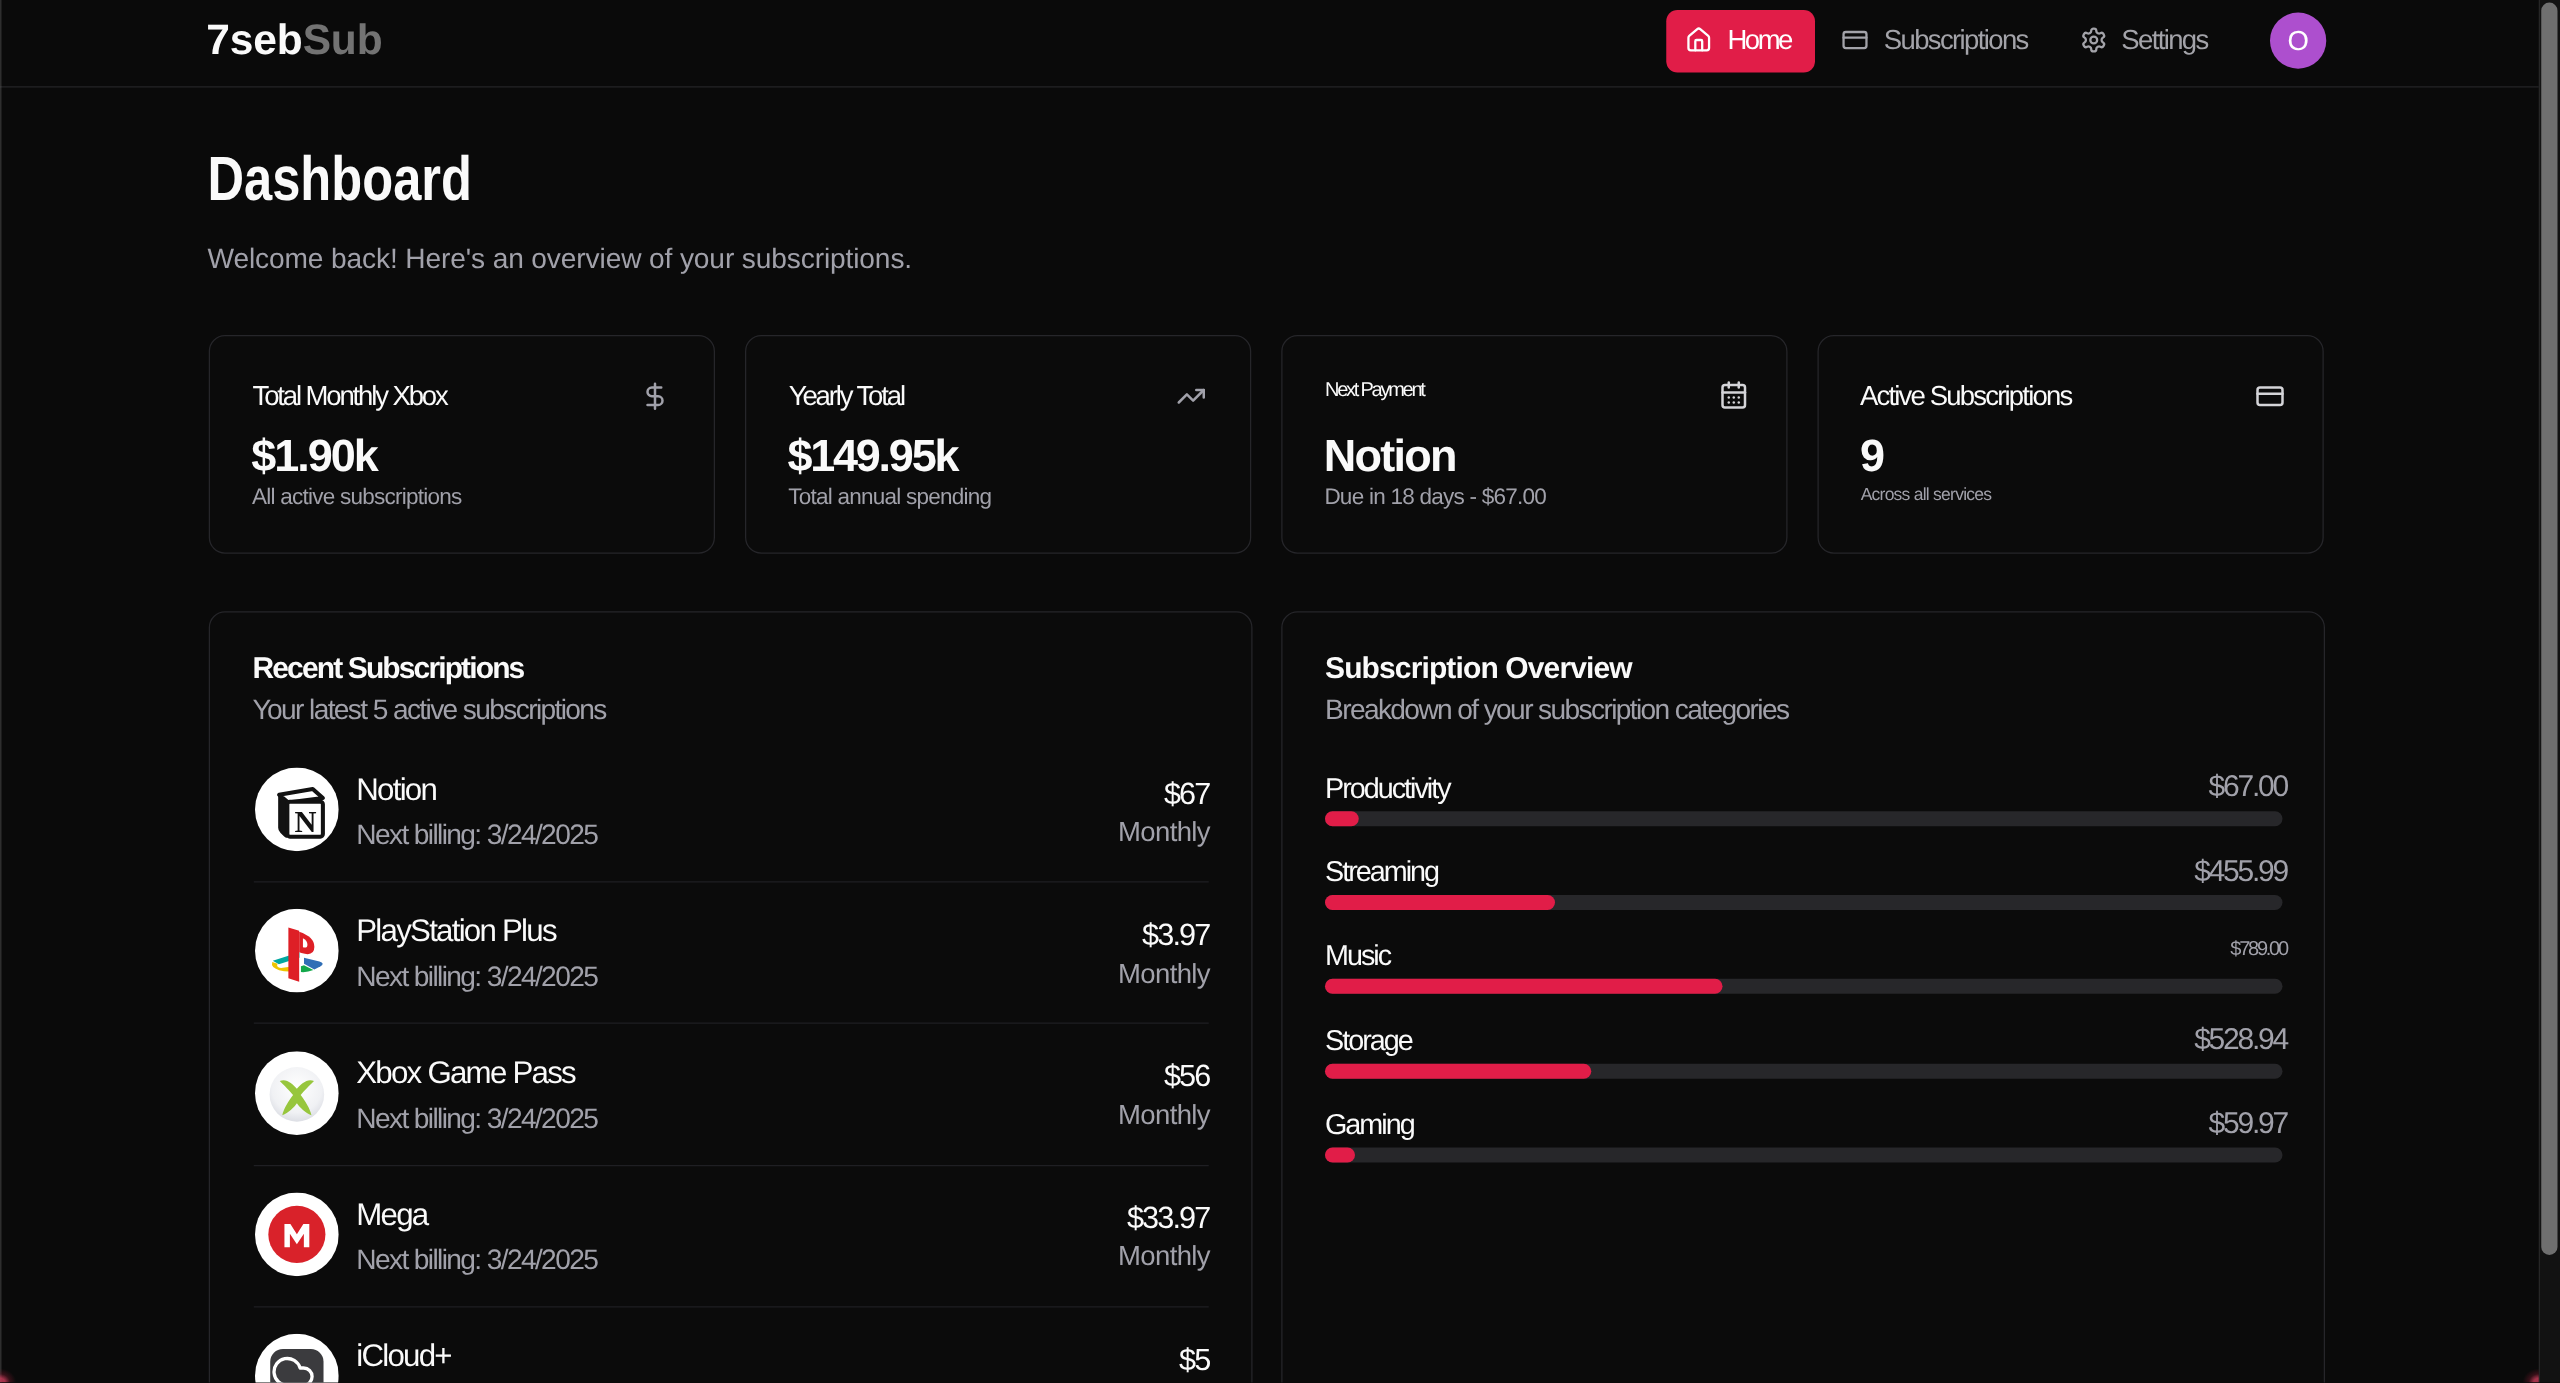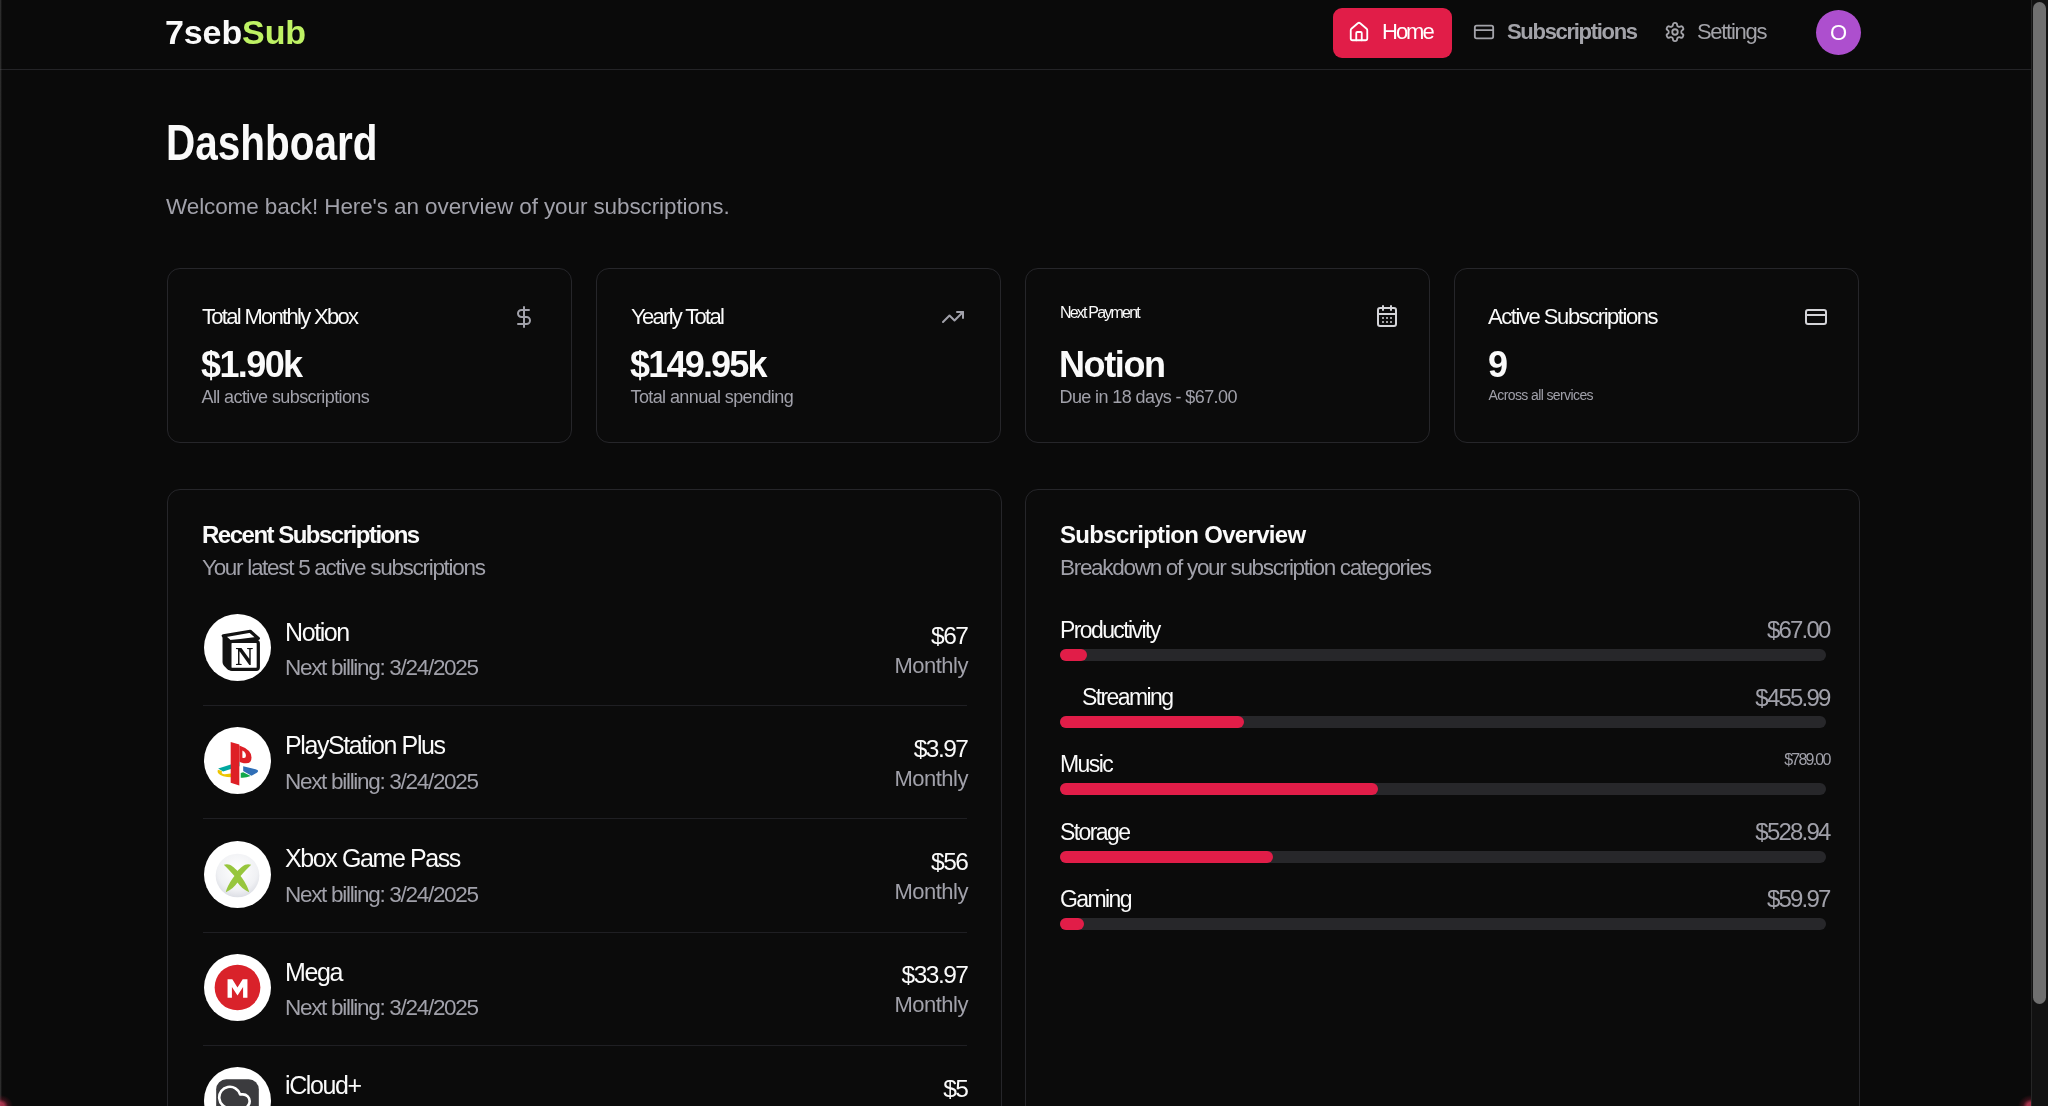--- a/index.html
+++ b/index.html
@@ -17,34 +17,34 @@
   .bar { position:absolute; height:12px; border-radius:6px; background:#27272a; }
   .fill { position:absolute; height:12px; border-radius:6px; background:#e11d48; }
 
   .sbar { position:absolute; right:0; top:0; width:17px; height:1106px; background:#121212; border-left:1px solid #262626; }
   .sthumb { position:absolute; right:2px; top:2px; width:13px; height:1002px; border-radius:7px; background:#6f6f6f; }
 </style>
 </head>
 <body>
 
   <div class="nav"></div>
-  <div class="abs white" style="left:165px; top:12.5px; font-size:34px; font-weight:bold; letter-spacing:-0.1px;">7seb<span style="color:#bef264;">Sub</span></div>
+  <div class="abs white" style="left:165px; top:12.5px; font-size:34px; font-weight:bold; letter-spacing:-0.1px;">7seb<span style="color:#737373;">Sub</span></div>
 
   <div class="abs" style="left:1333px; top:8px; width:119px; height:50px; background:#e11d48; border-radius:9px;"></div>
   <svg class="abs" style="left:1348px; top:21px;" width="22" height="22" viewBox="0 0 24 24" fill="none" stroke="#ffffff" stroke-width="2" stroke-linecap="round" stroke-linejoin="round">
     <path d="M15 21v-8a1 1 0 0 0-1-1h-4a1 1 0 0 0-1 1v8"></path>
     <path d="M3 10a2 2 0 0 1 .709-1.528l7-5.999a2 2 0 0 1 2.582 0l7 5.999A2 2 0 0 1 21 10v9a2 2 0 0 1-2 2H5a2 2 0 0 1-2-2z"></path>
   </svg>
   <div class="abs" style="left:1382px; top:18.7px; font-size:22px; letter-spacing:-2px; color:#fff;">Home</div>
 
   <svg class="abs" style="left:1473px; top:21px;" width="22" height="22" viewBox="0 0 24 24" fill="none" stroke="#a3a3a9" stroke-width="2" stroke-linecap="round" stroke-linejoin="round">
     <rect width="20" height="14" x="2" y="5" rx="2"></rect>
     <line x1="2" x2="22" y1="10" y2="10"></line>
   </svg>
-  <div class="abs" style="left:1507px; top:18.7px; font-size:22px; letter-spacing:-1.3px; color:#a3a3a9;font-weight:bold;">Subscriptions</div>
+  <div class="abs" style="left:1507px; top:18.7px; font-size:22px; letter-spacing:-1.3px; color:#a3a3a9;">Subscriptions</div>
 
   <svg class="abs" style="left:1664px; top:21px;" width="22" height="22" viewBox="0 0 24 24" fill="none" stroke="#a3a3a9" stroke-width="2" stroke-linecap="round" stroke-linejoin="round">
     <path d="M12.22 2h-.44a2 2 0 0 0-2 2v.18a2 2 0 0 1-1 1.73l-.43.25a2 2 0 0 1-2 0l-.15-.08a2 2 0 0 0-2.73.73l-.22.38a2 2 0 0 0 .73 2.73l.15.1a2 2 0 0 1 1 1.72v.51a2 2 0 0 1-1 1.74l-.15.09a2 2 0 0 0-.73 2.73l.22.38a2 2 0 0 0 2.73.73l.15-.08a2 2 0 0 1 2 0l.43.25a2 2 0 0 1 1 1.73V20a2 2 0 0 0 2 2h.44a2 2 0 0 0 2-2v-.18a2 2 0 0 1 1-1.73l.43-.25a2 2 0 0 1 2 0l.15.08a2 2 0 0 0 2.73-.73l.22-.39a2 2 0 0 0-.73-2.73l-.15-.08a2 2 0 0 1-1-1.74v-.5a2 2 0 0 1 1-1.74l.15-.09a2 2 0 0 0 .73-2.73l-.22-.38a2 2 0 0 0-2.73-.73l-.15.08a2 2 0 0 1-2 0l-.43-.25a2 2 0 0 1-1-1.73V4a2 2 0 0 0-2-2z"></path>
     <circle cx="12" cy="12" r="3"></circle>
   </svg>
   <div class="abs" style="left:1697px; top:18.7px; font-size:22px; letter-spacing:-1.3px; color:#a3a3a9;">Settings</div>
 
   <div class="abs" style="left:1816px; top:9.5px; width:45px; height:45px; border-radius:50%; background:#ad4fce;"></div>
   <div class="abs" style="left:1830px; top:20px; font-size:22px; color:#fff;">O</div>
 
@@ -169,21 +169,21 @@
   <div class="abs white" style="right:1080.5px; top:1074.7px; font-size:24.5px; letter-spacing:-1.5px;">$5</div>
 
   <div class="abs white" style="left:1060px; top:521.2px; font-size:24px; font-weight:bold; letter-spacing:-0.7px;">Subscription Overview</div>
   <div class="abs gray" style="left:1060px; top:555.4px; font-size:22.5px; letter-spacing:-1.3px;">Breakdown of your subscription categories</div>
 
   <div class="abs white" style="left:1060px; top:616.9px; font-size:23px; letter-spacing:-1.6px;">Productivity</div>
   <div class="abs gray" style="right:218.5px; top:616.3px; font-size:24px; letter-spacing:-1.8px;">$67.00</div>
   <div class="bar" style="left:1060px; top:649px; width:766px;"></div>
   <div class="fill" style="left:1060px; top:649px; width:27px;"></div>
 
-  <div class="abs white" style="left:1060px; top:684.1px; font-size:23px; letter-spacing:-1.6px;margin-left:22px;">Streaming</div>
+  <div class="abs white" style="left:1060px; top:684.1px; font-size:23px; letter-spacing:-1.6px;">Streaming</div>
   <div class="abs gray" style="right:218.5px; top:683.5px; font-size:24px; letter-spacing:-1.8px;">$455.99</div>
   <div class="bar" style="left:1060px; top:716.2px; width:766px;"></div>
   <div class="fill" style="left:1060px; top:716.2px; width:184px;"></div>
 
   <div class="abs white" style="left:1060px; top:751.3px; font-size:23px; letter-spacing:-1.6px;">Music</div>
   <div class="abs gray" style="right:218.5px; top:750.7px; font-size:16px; letter-spacing:-1.8px;text-align:center;">$789.00</div>
   <div class="bar" style="left:1060px; top:783.4px; width:766px;"></div>
   <div class="fill" style="left:1060px; top:783.4px; width:318px;"></div>
 
   <div class="abs white" style="left:1060px; top:818.5px; font-size:23px; letter-spacing:-1.6px;">Storage</div>

